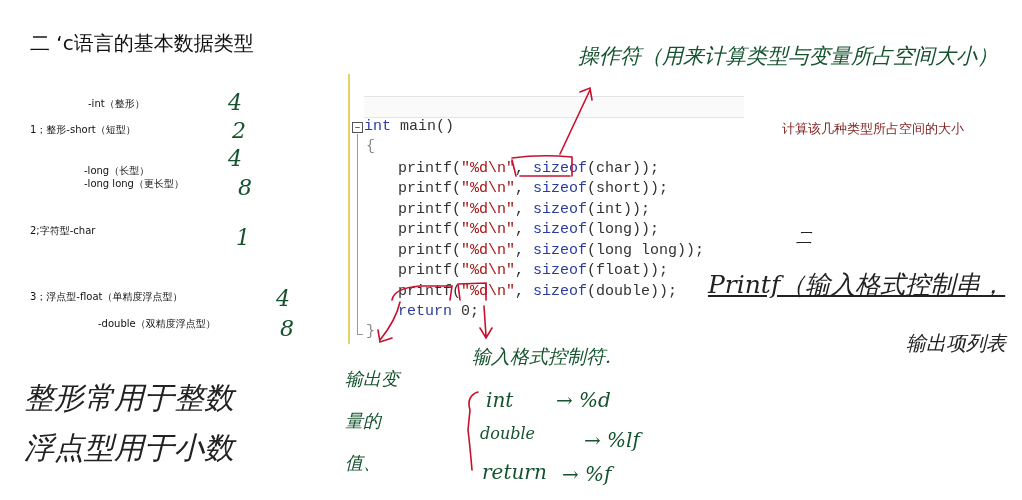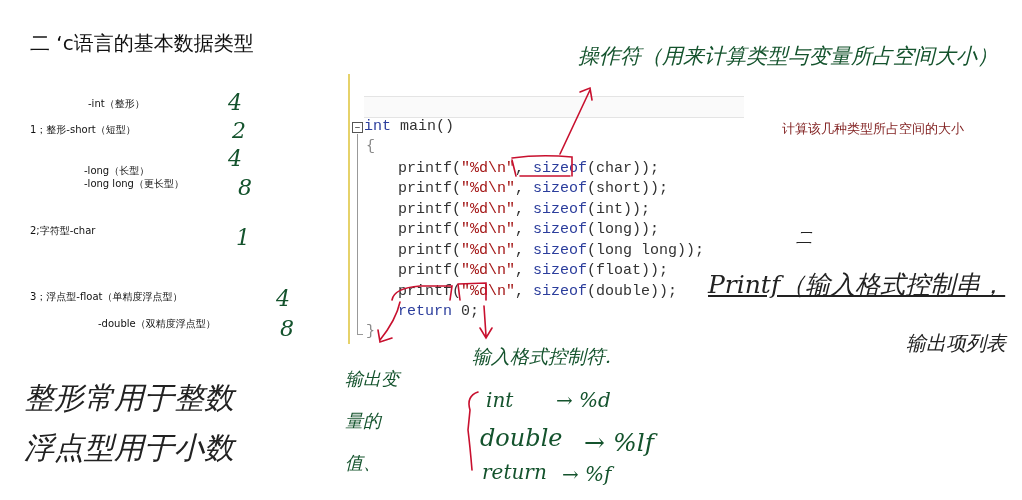--- a/index.html
+++ b/index.html
@@ -67,22 +67,22 @@
 </div>
 
 <div class="abs note-right">计算该几种类型所占空间的大小</div>
 
 <div class="abs red hw" style="left:578px;top:42px;font-size:21px;">操作符（用来计算类型与变量所占空间大小）</div>
 <div class="abs red hw" style="left:345px;top:358px;font-size:18px;width:70px;white-space:normal;line-height:42px;">输出变量的值、</div>
 <div class="abs red hw" style="left:472px;top:344px;font-size:19px;">输入格式控制符.</div>
 
 <div class="abs red hw" style="left:486px;top:388px;font-size:20px;">int</div>
 <div class="abs red hw" style="left:556px;top:388px;font-size:20px;">→ %d</div>
-<div class="abs red hw" style="left:480px;top:424px;font-size:24px;">double</div>
-<div class="abs red hw" style="left:584px;top:428px;font-size:25px;">→ %lf</div>
+<div class="abs red hw" style="left:480px;top:424px;font-size:16px;">double</div>
+<div class="abs red hw" style="left:584px;top:428px;font-size:20px;">→ %lf</div>
 <div class="abs red hw" style="left:482px;top:460px;font-size:20px;">return</div>
 <div class="abs red hw" style="left:562px;top:462px;font-size:20px;">→ %f</div>
 
 <div class="abs hw-black hw" style="left:796px;top:228px;font-size:16px;">二</div>
 <div class="abs hw-black hw" style="left:708px;top:268px;font-size:25px;text-decoration:underline;">Printf（输入格式控制串，</div>
 <div class="abs hw-black hw" style="left:906px;top:330px;font-size:20px;">输出项列表</div>
 
 <div class="abs hw-black hw" style="left:24px;top:378px;font-size:30px;">整形常用于整数</div>
 <div class="abs hw-black hw" style="left:24px;top:428px;font-size:30px;">浮点型用于小数</div>
 

